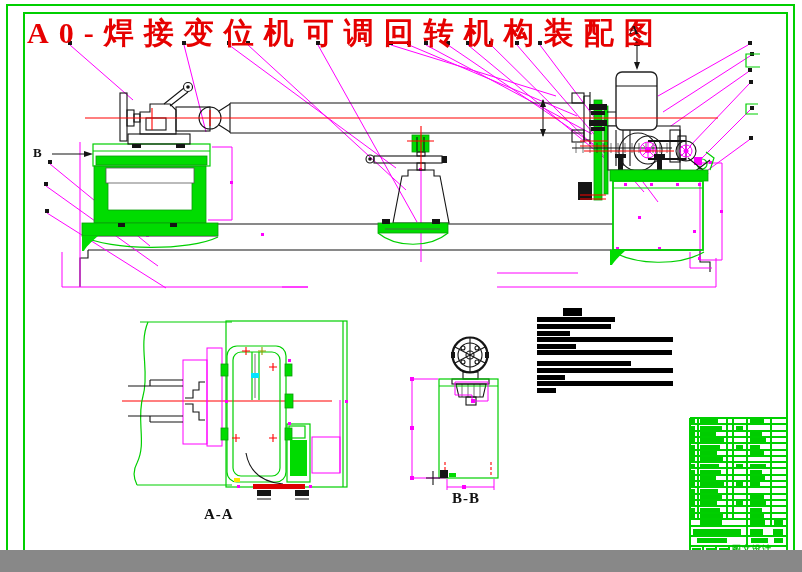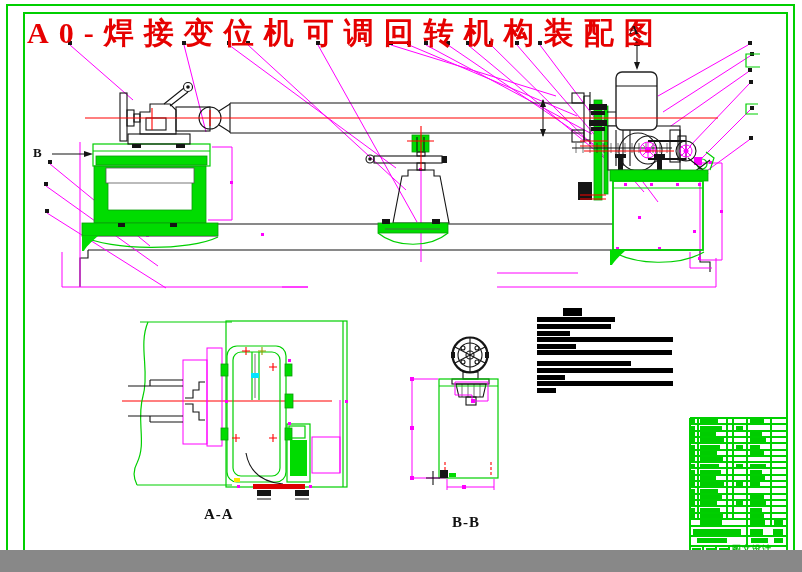--- a/index.html
+++ b/index.html
@@ -5,21 +5,21 @@
   html,body{margin:0;padding:0;background:#888;}
   .stage{position:relative;width:802px;height:550px;background:#fff;overflow:hidden;
          font-family:"Liberation Sans",sans-serif;}
   .stage svg{position:absolute;left:0;top:0;}
   .txt{position:absolute;white-space:pre;}
   #title{left:27px;top:13px;font:bold 30px "Liberation Serif",serif;color:#e60000;letter-spacing:10px;}
   #watermark{left:313px;top:264px;font:bold 27px "Liberation Serif",serif;color:#141414;letter-spacing:8px;}
   #label-a{left:629px;top:22px;font:bold 13px "Liberation Serif",serif;color:#111;}
   #label-b{left:33px;top:145px;font:bold 13px "Liberation Serif",serif;color:#111;}
   #label-aa{left:204px;top:506px;font:bold 15px "Liberation Serif",serif;color:#111;letter-spacing:1px;text-align:center;}
-  #label-bb{left:452px;top:514px;font:bold 15px "Liberation Serif",serif;color:#111;letter-spacing:1px;}
+  #label-bb{left:452px;top:490px;font:bold 15px "Liberation Serif",serif;color:#111;letter-spacing:1px;}
   #bom-watermark{left:732px;top:543px;font:bold 9px "Liberation Serif",serif;color:#00bb00;letter-spacing:1px;}
   .layer{position:absolute;left:0;top:0;width:802px;height:572px;pointer-events:none;}
   
   .k{stroke:#151515;fill:none;stroke-width:1.1}
   .k2{stroke:#151515;fill:none;stroke-width:2}
   .g{stroke:#00cf00;fill:none;stroke-width:1.2}
   .g2{stroke:#00cf00;fill:none;stroke-width:1.8}
   .m{stroke:#ff00ff;fill:none;stroke-width:1}
   .r{stroke:#ff0000;fill:none;stroke-width:1.1}
   .gf{fill:#00dc00;stroke:#0a9c0a;stroke-width:0.8}

